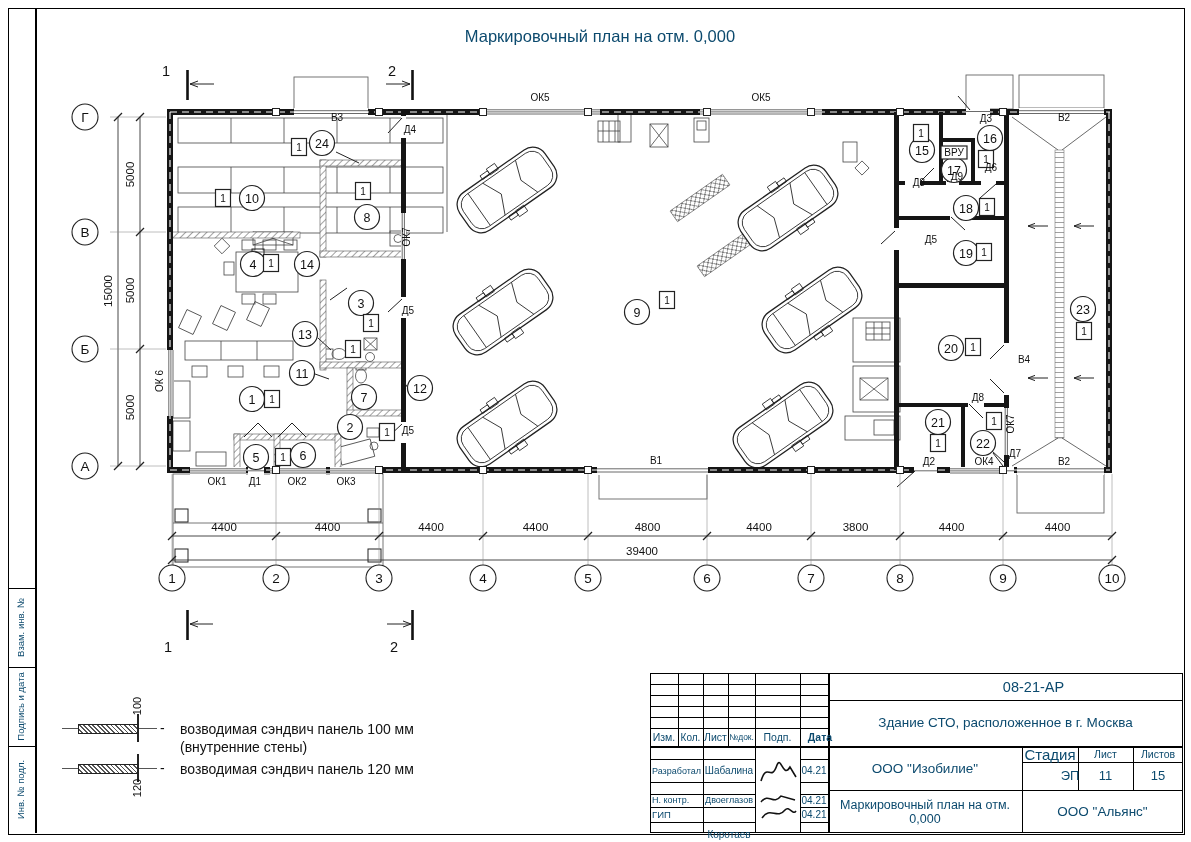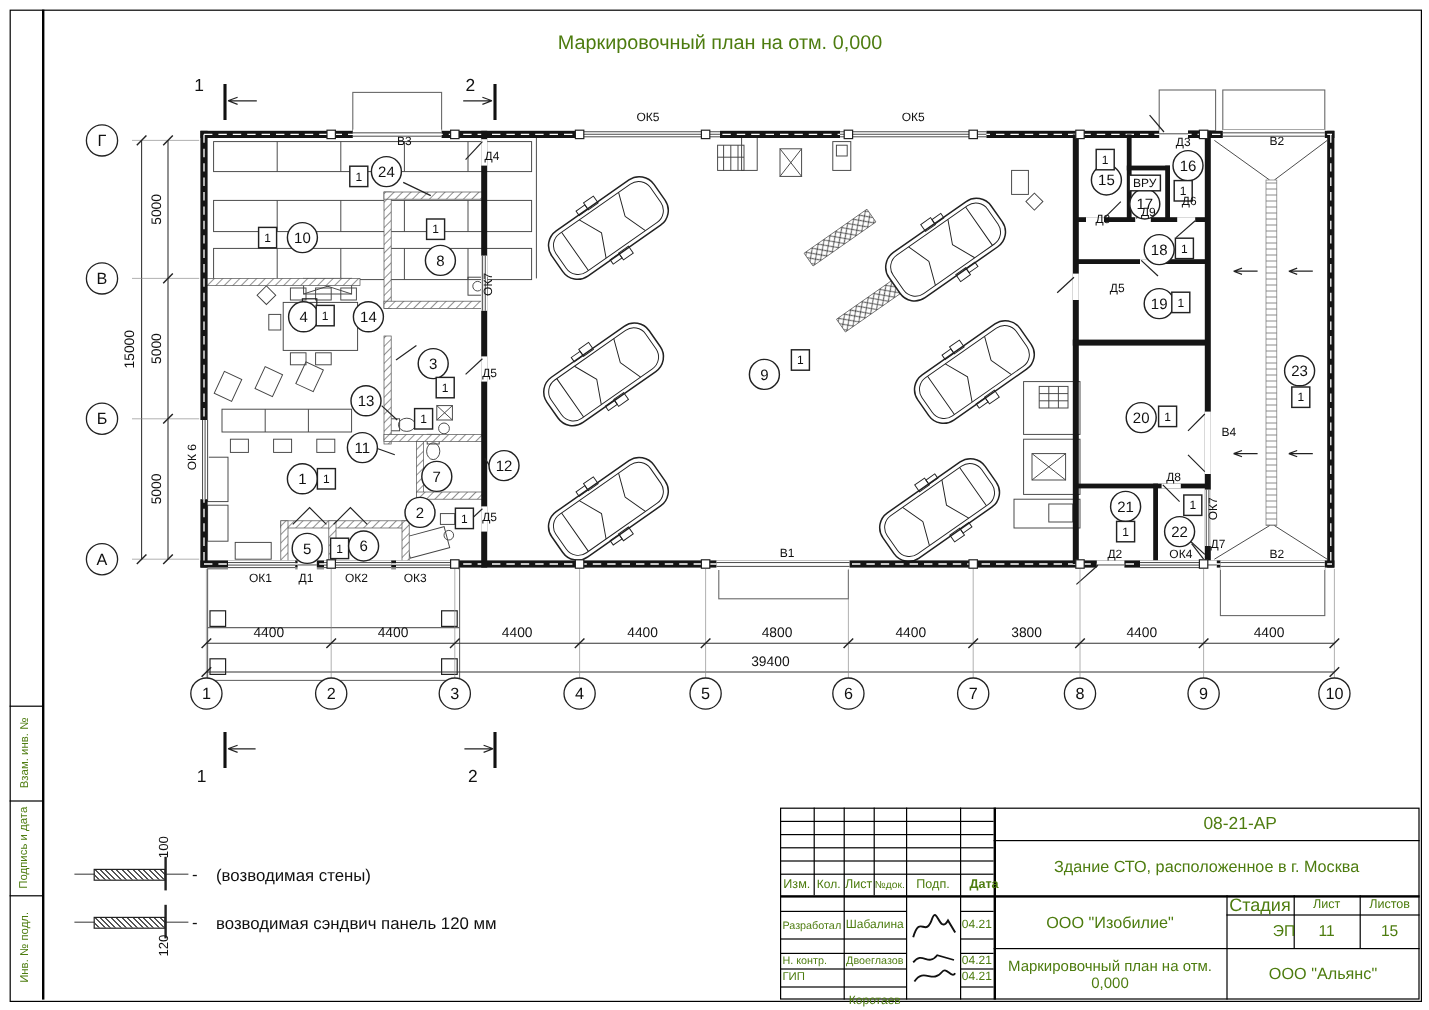--- a/index.html
+++ b/index.html
@@ -3,21 +3,21 @@
 <meta charset="utf-8">
 <style>
   html,body{margin:0;padding:0;background:#e8e8e8;}
   .sheet{position:relative;width:1191px;height:842px;background:#fff;overflow:hidden;
          font-family:"Liberation Sans",sans-serif;color:#111;}
   .abs{position:absolute;}
   
   .vr,.hr{position:absolute;background:#000;}
   
   .t{position:absolute;display:flex;align-items:center;justify-content:center;
-     text-align:center;color:#4d7c0f;line-height:1.15;}
+     text-align:center;color:#0c4a6e;line-height:1.15;}
   .t.left{justify-content:flex-start;text-align:left;}
   .rot{transform:rotate(-90deg);white-space:nowrap;}
   
   svg text{font-family:"Liberation Sans",sans-serif;fill:#111;}
   .axt{font-size:13.5px;text-anchor:middle;}
   .dim{font-size:11.5px;text-anchor:middle;}
   .rtx{font-size:12.5px;text-anchor:middle;}
   .btx{font-size:10px;text-anchor:middle;}
   .otx{font-size:10px;text-anchor:middle;}
   .smt{font-size:14.5px;text-anchor:middle;}
@@ -750,21 +750,22 @@
   </div>
 
   <div>
     <div>
       <div class="lg-line" style="left:62px;top:728px;width:95px;"></div>
       <div class="lg-bar" style="left:78px;top:724px;"></div>
       <div class="lg-tick" style="left:137px;top:714px;height:28px;"></div>
       <div class="lg-dim" style="left:128px;top:700px;">100</div>
       <div class="lg-dash" style="left:160px;top:720px;">-</div>
       <div class="lg-text" style="left:180px;top:721px;width:300px;">
-        <div>(возводимая стены)</div>
+        <div>возводимая сэндвич панель 100 мм</div>
+        <div>(внутренние стены)</div>
       </div>
     </div>
     <div>
       <div class="lg-line" style="left:62px;top:768px;width:95px;"></div>
       <div class="lg-bar" style="left:78px;top:764px;"></div>
       <div class="lg-tick" style="left:137px;top:754px;height:28px;"></div>
       <div class="lg-dim" style="left:128px;top:782px;">120</div>
       <div class="lg-dash" style="left:160px;top:760px;">-</div>
       <div class="lg-text" style="left:180px;top:761px;width:300px;">
         <div>возводимая сэндвич панель 120 мм</div>

